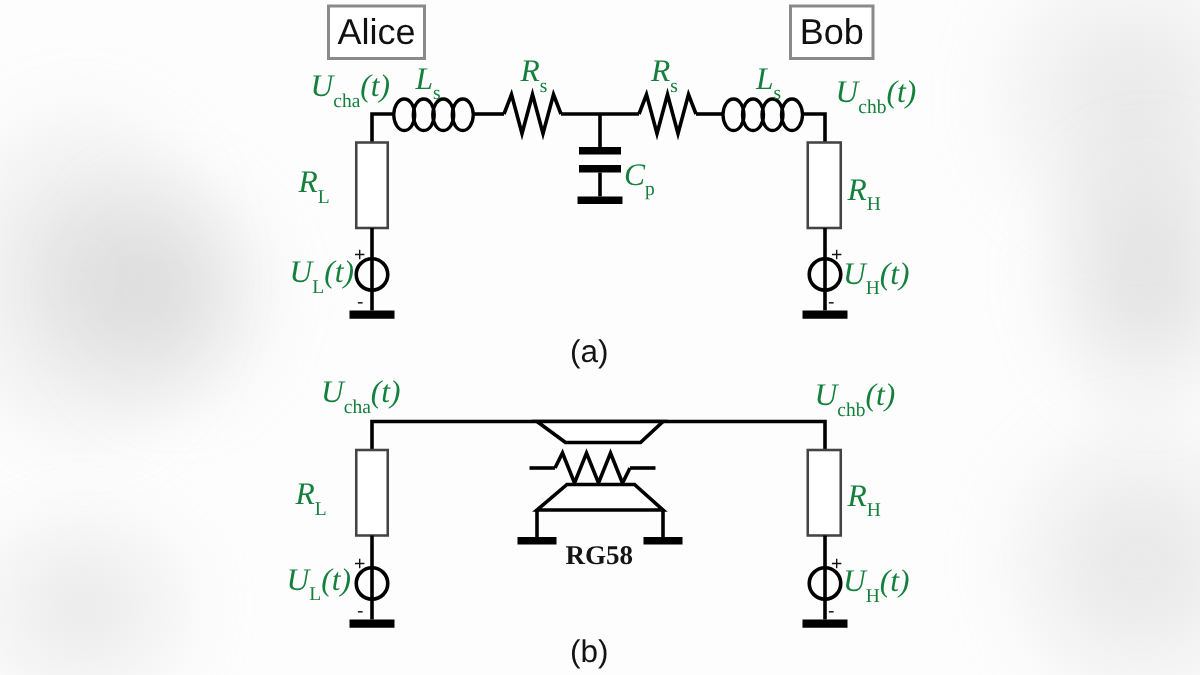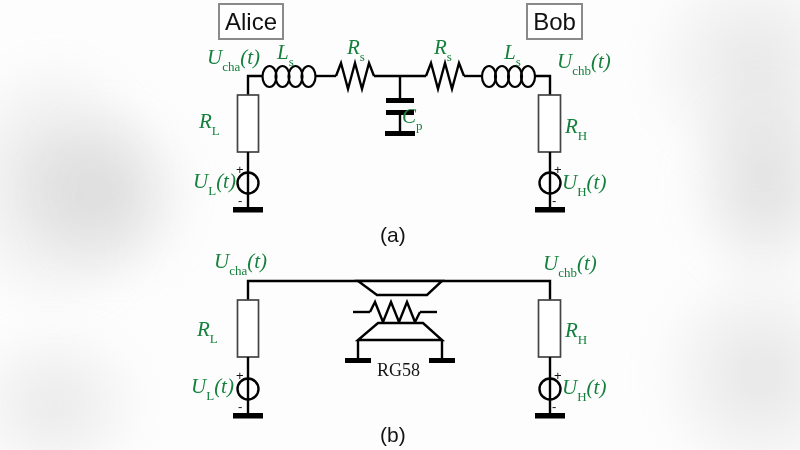--- a/index.html
+++ b/index.html
@@ -23,21 +23,21 @@
   }
   .flabel{
     position:absolute;font-size:21px;font-style:italic;color:#15803d;
     white-space:nowrap;line-height:1;
   }
   .flabel sub{font-size:13px;font-style:normal;line-height:0;position:relative;bottom:-2px;}
   .tag{
     position:absolute;font-family:"Liberation Sans", sans-serif;
     font-size:21px;color:#141414;font-style:normal;line-height:1;
   }
-  .rg{position:absolute;font-size:18px;font-style:normal;color:#141414;line-height:1;}
+  .rg{position:absolute;font-size:18px;font-style:normal;color:#141414;line-height:1;font-weight:bold;}
   .sign{position:absolute;font-size:13px;font-style:normal;color:#141414;line-height:1;
         font-family:"Liberation Sans", sans-serif;}
 </style>
 </head>
 <body>
 
 <div id="stage">
 
   <div class="blob b1"></div>
   <div class="blob b2"></div>
@@ -127,21 +127,21 @@
   </div>
 
   <div class="flabel" style="left:207px;top:47px;"><i>U</i><sub>cha</sub><i>(t)</i></div>
   <div class="flabel" style="left:277px;top:42px;"><i>L</i><sub>s</sub></div>
   <div class="flabel" style="left:347px;top:37px;"><i>R</i><sub>s</sub></div>
   <div class="flabel" style="left:434px;top:37px;"><i>R</i><sub>s</sub></div>
   <div class="flabel" style="left:504px;top:42px;"><i>L</i><sub>s</sub></div>
   <div class="flabel" style="left:557px;top:51px;"><i>U</i><sub>chb</sub><i>(t)</i></div>
   <div class="flabel" style="left:199px;top:111px;"><i>R</i><sub>L</sub></div>
   <div class="flabel" style="left:565px;top:116px;"><i>R</i><sub>H</sub></div>
-  <div class="flabel" style="left:402px;top:106px;"><i>C</i><sub>p</sub></div>
+  <div class="flabel" style="left:416px;top:106px;"><i>C</i><sub>p</sub></div>
   <div class="flabel" style="left:193px;top:171px;"><i>U</i><sub>L</sub><i>(t)</i></div>
   <div class="flabel" style="left:562px;top:172px;"><i>U</i><sub>H</sub><i>(t)</i></div>
 
   <div class="sign" style="left:236px;top:163px;">+</div>
   <div class="sign" style="left:238px;top:194px;">-</div>
   <div class="sign" style="left:554px;top:163px;">+</div>
   <div class="sign" style="left:552px;top:194px;">-</div>
 
   <div class="tag" style="left:380px;top:224px;">(a)</div>
 

